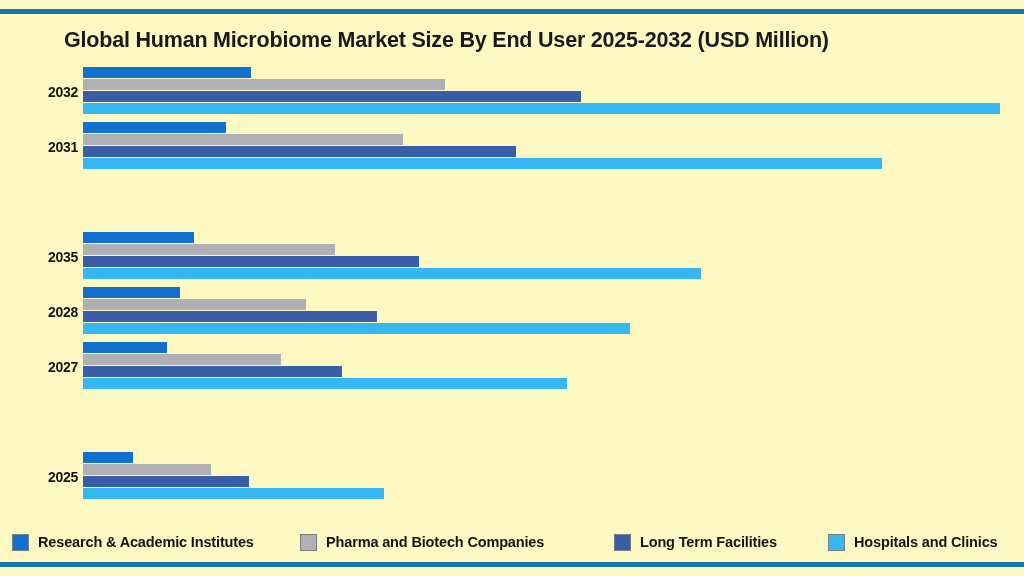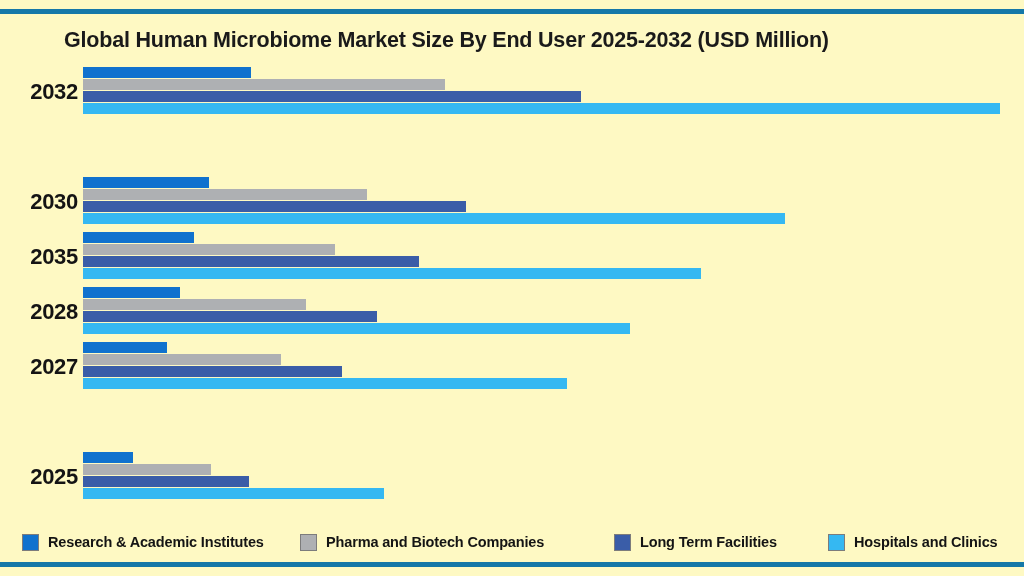--- a/index.html
+++ b/index.html
@@ -59,21 +59,21 @@
     width: 1024px;
     height: 55px;
   }
   .group-label {
     position: absolute;
     left: 20px;
     top: 50%;
     transform: translateY(-50%);
     width: 58px;
     text-align: right;
-    font-size: 22px;
+    font-size: 14px;
     font-weight: bold;
     color: #141414;
     letter-spacing: -0.3px;
   }
   .bars {
     position: absolute;
     left: 83px;
     top: 3px;
   }
   .bar {
@@ -129,27 +129,27 @@
   <div class="plot">
       <div class="group" style="top: 0px;">
         <div class="group-label">2032</div>
         <div class="bars">
           <div class="bar s0" style="width: 168.182px; background: rgb(16, 114, 206);"></div>
           <div class="bar s1" style="width: 361.591px; background: rgb(174, 176, 179);"></div>
           <div class="bar s2" style="width: 498.239px; background: rgb(58, 93, 168);"></div>
           <div class="bar s3" style="width: 916.591px; background: rgb(53, 184, 242);"></div>
         </div>
       </div>
-      <div class="group" style="top: 110px;">
-        <div class="group-label">2030</div>
-        <div class="bars">
-          <div class="bar s0" style="width: 126.136px; background: rgb(16, 114, 206);"></div>
-          <div class="bar s1" style="width: 283.807px; background: rgb(174, 176, 179);"></div>
-          <div class="bar s2" style="width: 382.614px; background: rgb(58, 93, 168);"></div>
-          <div class="bar s3" style="width: 702.159px; background: rgb(53, 184, 242);"></div>
+      <div class="group" style="top: 55px;">
+        <div class="group-label">2031</div>
+        <div class="bars">
+          <div class="bar s0" style="width: 142.955px; background: rgb(16, 114, 206);"></div>
+          <div class="bar s1" style="width: 319.545px; background: rgb(174, 176, 179);"></div>
+          <div class="bar s2" style="width: 433.068px; background: rgb(58, 93, 168);"></div>
+          <div class="bar s3" style="width: 798.864px; background: rgb(53, 184, 242);"></div>
         </div>
       </div>
       <div class="group" style="top: 165px;">
         <div class="group-label">2035</div>
         <div class="bars">
           <div class="bar s0" style="width: 111.42px; background: rgb(16, 114, 206);"></div>
           <div class="bar s1" style="width: 252.273px; background: rgb(174, 176, 179);"></div>
           <div class="bar s2" style="width: 336.364px; background: rgb(58, 93, 168);"></div>
           <div class="bar s3" style="width: 618.068px; background: rgb(53, 184, 242);"></div>
         </div>
@@ -177,21 +177,21 @@
         <div class="bars">
           <div class="bar s0" style="width: 50.4545px; background: rgb(16, 114, 206);"></div>
           <div class="bar s1" style="width: 128.239px; background: rgb(174, 176, 179);"></div>
           <div class="bar s2" style="width: 166.08px; background: rgb(58, 93, 168);"></div>
           <div class="bar s3" style="width: 300.625px; background: rgb(53, 184, 242);"></div>
         </div>
       </div>
     </div>
 
   <div class="legend">
-      <div class="legend-item" style="left: 22px;">
+      <div class="legend-item" style="left: 12px;">
         <span class="legend-swatch" style="background: rgb(16, 114, 206);"></span>
         <span class="legend-label">Research &amp; Academic Institutes</span>
       </div>
       <div class="legend-item" style="left: 300px;">
         <span class="legend-swatch" style="background: rgb(174, 176, 179);"></span>
         <span class="legend-label">Pharma and Biotech Companies</span>
       </div>
       <div class="legend-item" style="left: 828px;">
         <span class="legend-swatch" style="background: rgb(53, 184, 242);"></span>
         <span class="legend-label">Hospitals and Clinics</span>

